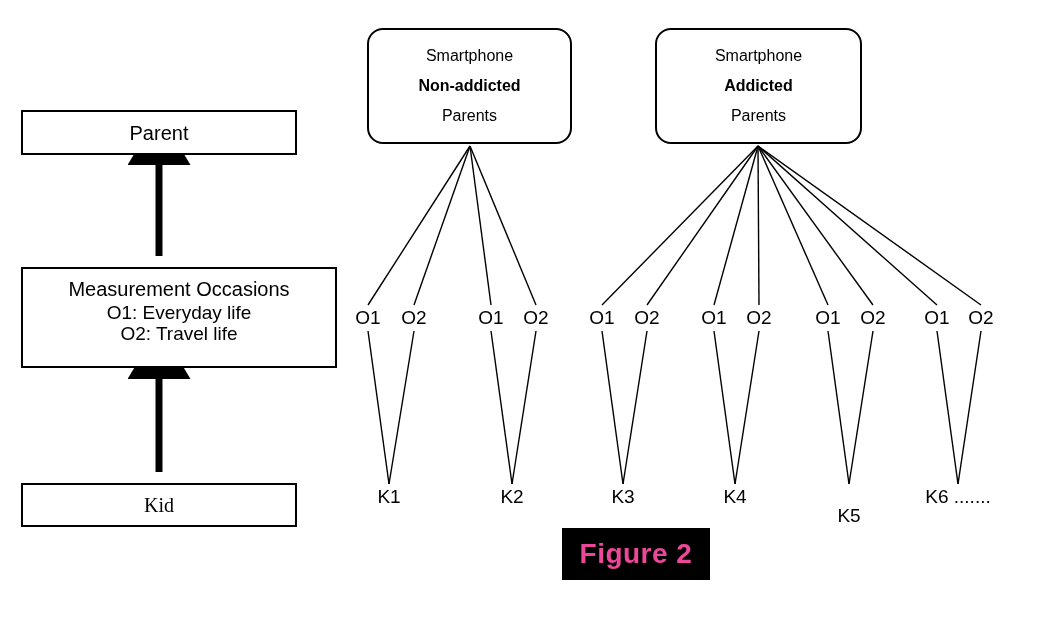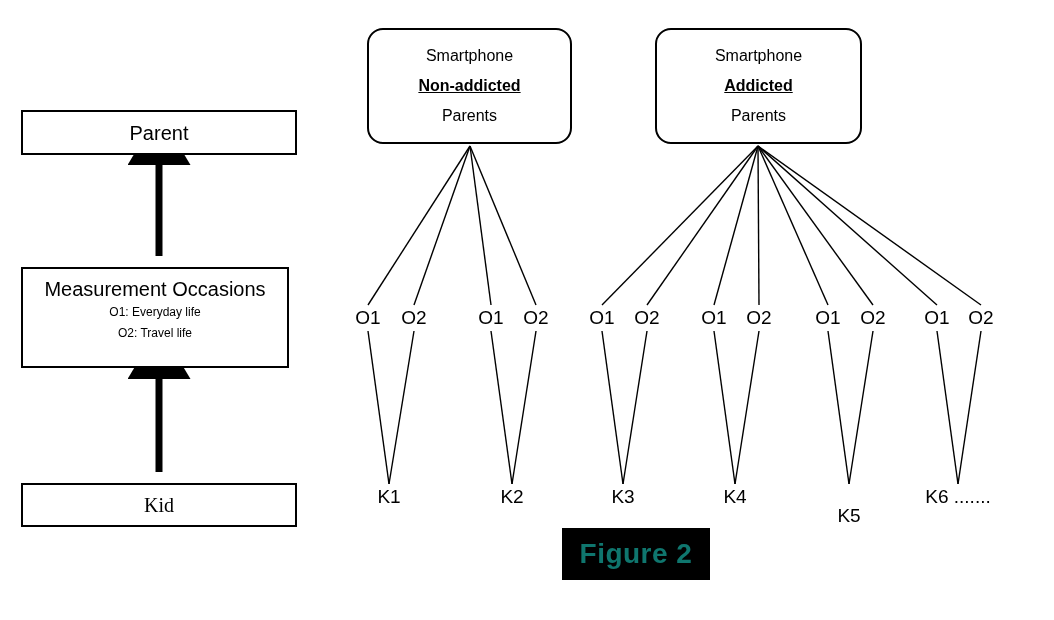--- a/index.html
+++ b/index.html
@@ -37,34 +37,34 @@
     flex-direction: column;
     align-items: center;
     justify-content: center;
     text-align: center;
     margin-top: 9px;
   }
   .box-parent {
     left: 21px;  top: 101px;  width: 276px; height: 45px;
   }
   .box-occasions {
-    left: 21px;  top: 258px;  width: 268px; height: 101px;
+    left: 21px;  top: 258px;  width: 316px; height: 101px;
     justify-content: flex-start;
     padding-top: 7px;
   }
   .box-kid {
     left: 21px;  top: 474px;  width: 276px; height: 44px; font-family: Liberation Serif, serif;
   }
   .box-title {
     font-size: 20px;
     line-height: 26px;
     letter-spacing: 0px;
   }
   .box-sub {
-    font-size: 12px;
+    font-size: 19px;
     line-height: 21px;
   }
   
   .round-box {
     position: absolute;
     border: 2px solid #000000;
     border-radius: 16px;
     background: #ffffff;
     box-sizing: border-box;
     display: flex;
@@ -72,21 +72,20 @@
     align-items: center;
     justify-content: center;
     text-align: center;
     line-height: 30px;
   }
   .round-box .ln {
     font-size: 16px;
   }
   .round-box .ln.bold {
     font-weight: bold;
-    text-decoration: underline;
   }
   .box-group-a {
     left: 367px; top: 28px; width: 205px; height: 116px;
   }
   .box-group-b {
     left: 655px; top: 28px; width: 207px; height: 116px;
   }
   
   .node-label {
     position: absolute;
@@ -97,21 +96,21 @@
     text-align: center;
   }
   
   .figure-caption {
     position: absolute;
     left: 562px;
     top: 528px;
     width: 148px;
     height: 52px;
     background: #000000;
-    color: #0f766e;
+    color: #ec4899;
     font-size: 28px;
     font-weight: bold;
     display: flex;
     align-items: center;
     justify-content: center;
     letter-spacing: 0.5px;
   }
 </style>
 </head>
 <body>

